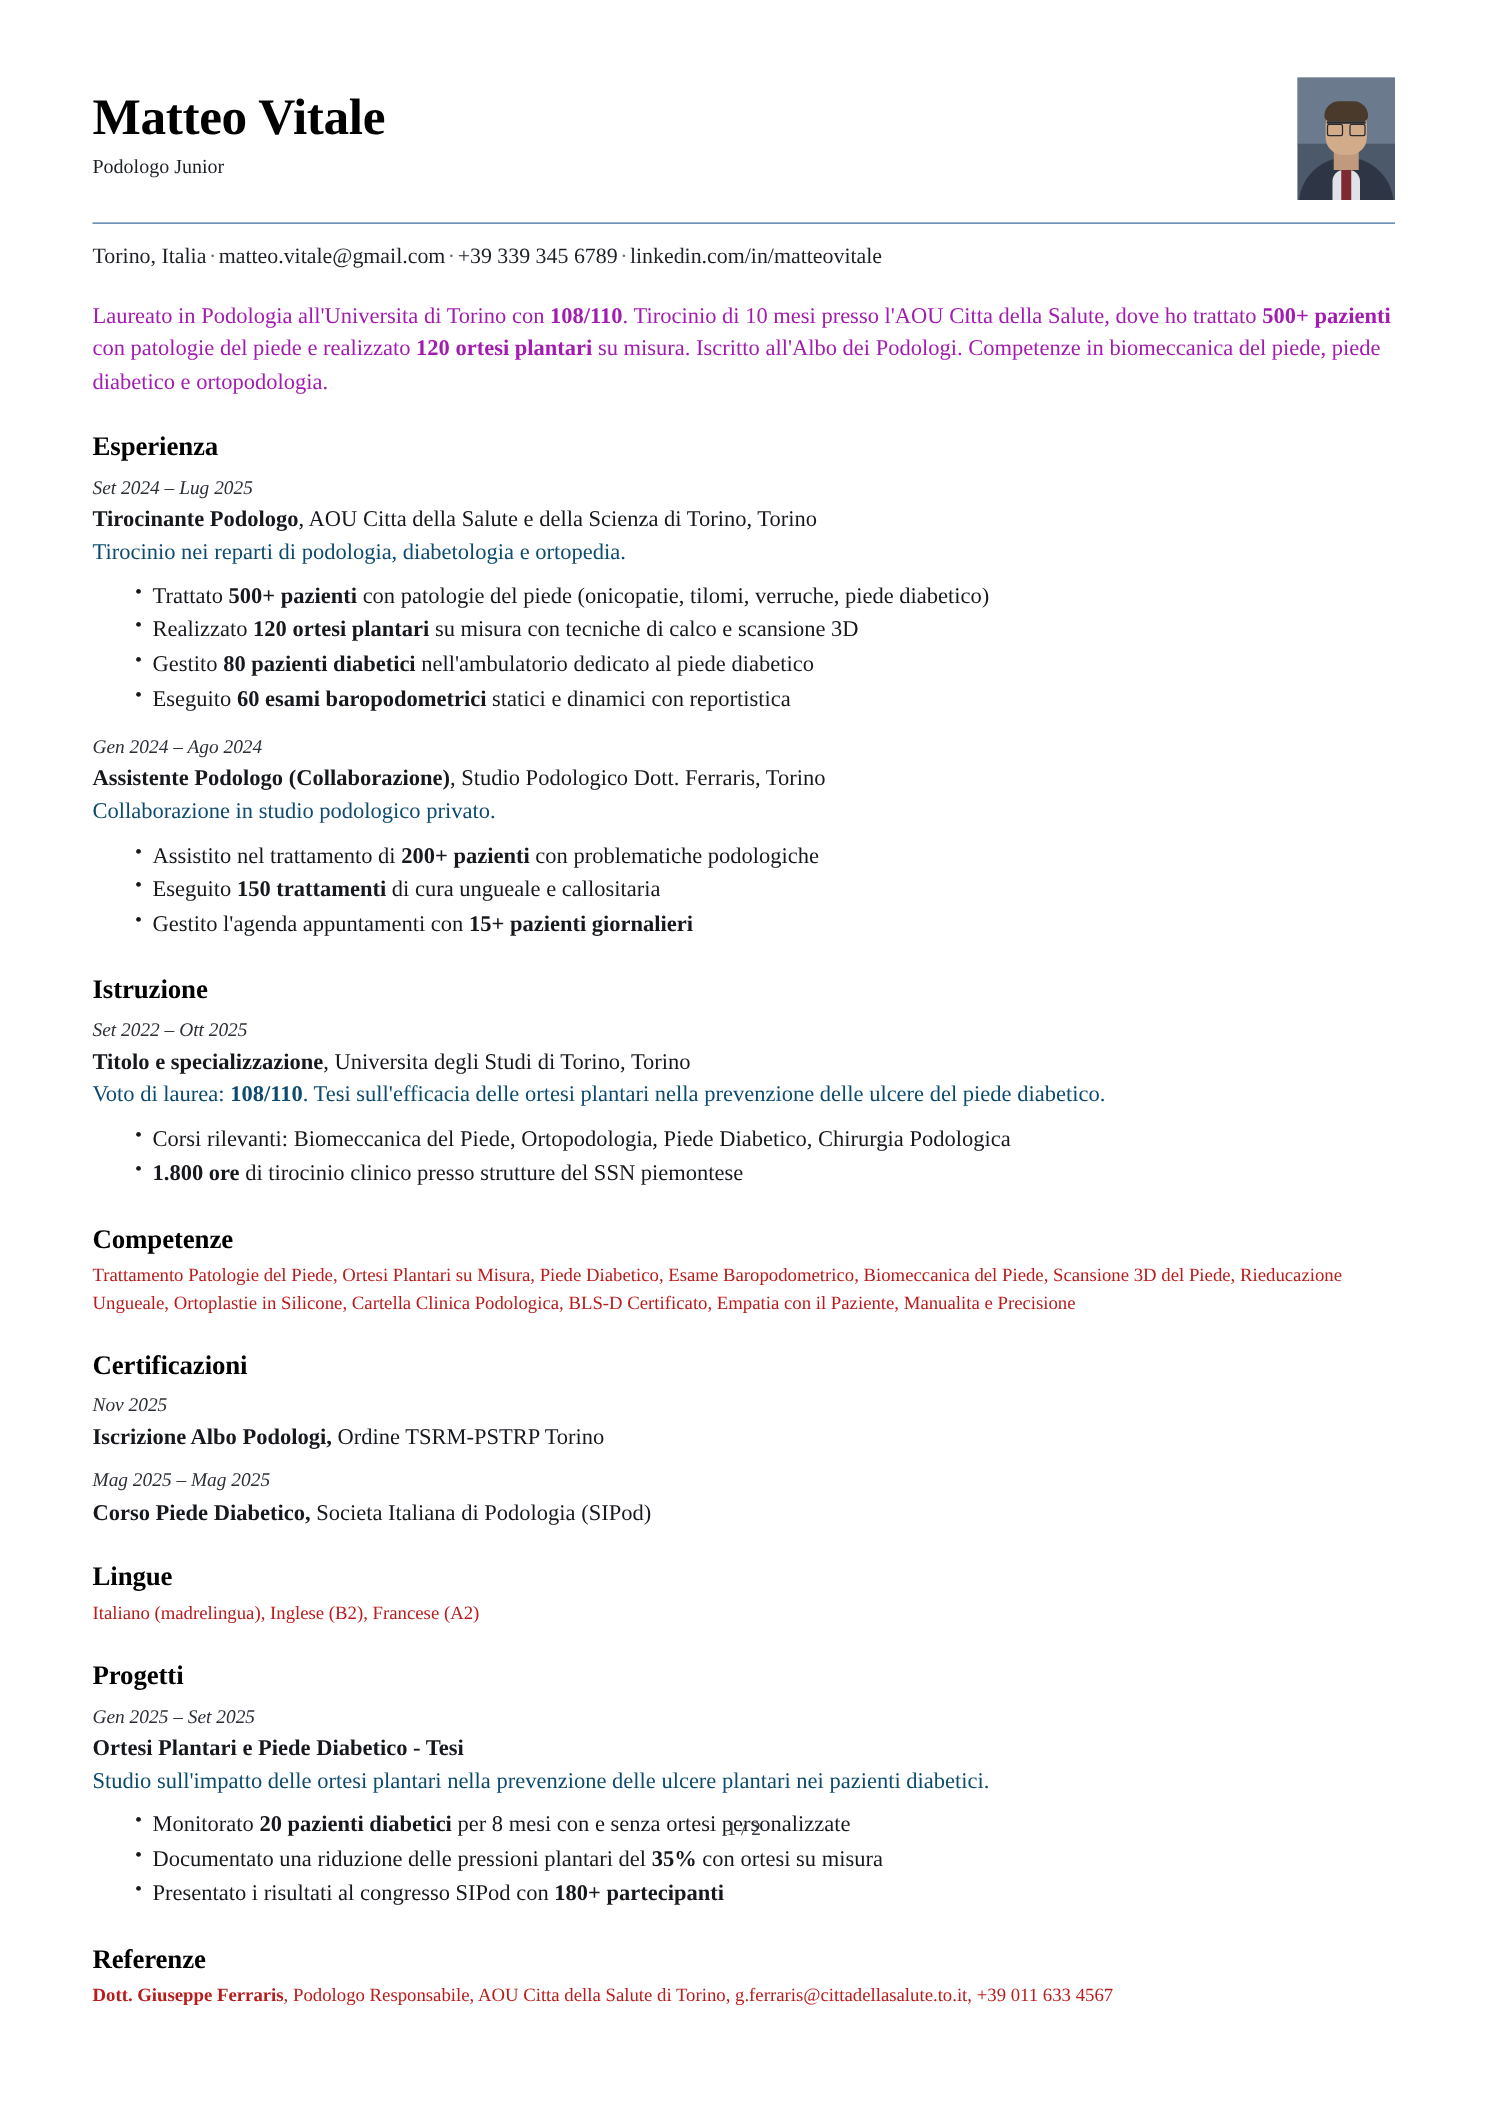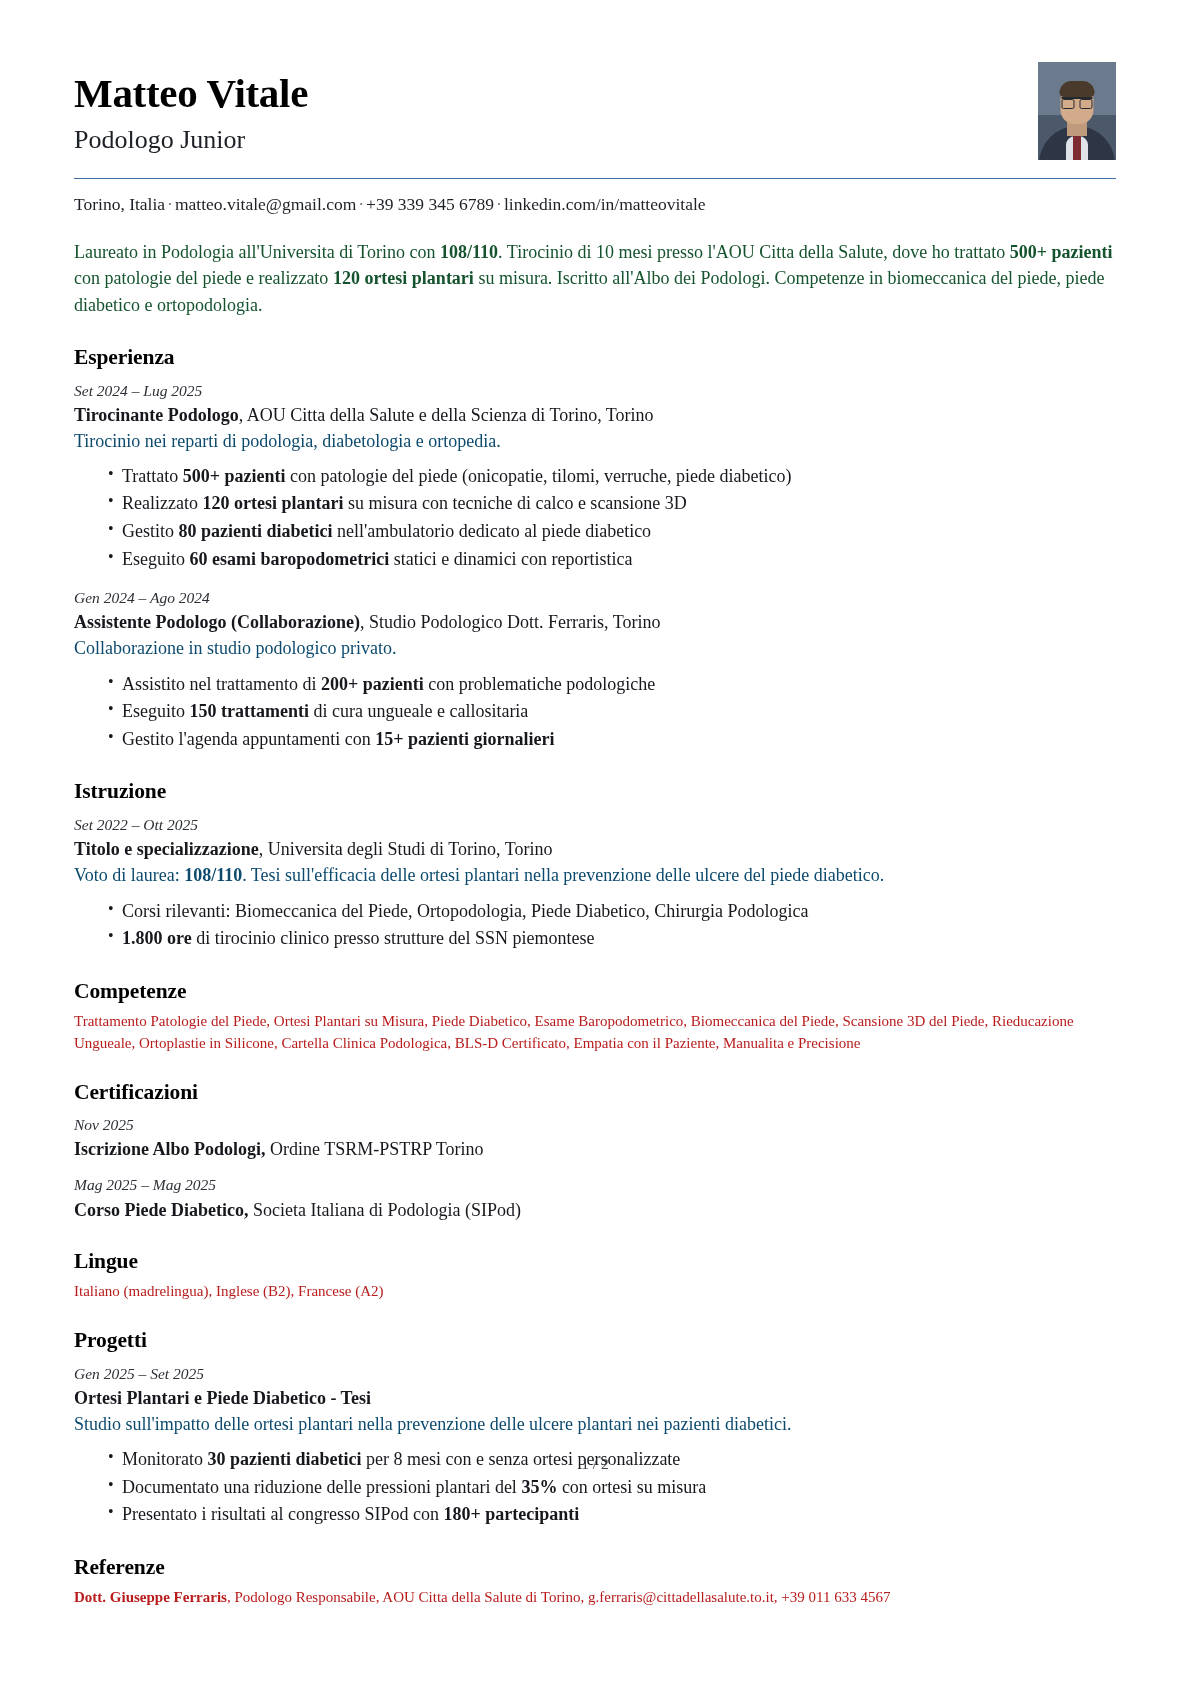--- a/index.html
+++ b/index.html
@@ -32,21 +32,21 @@
   .header-left { padding-top: 14px; }
   .name {
     font-size: 41px;
     font-weight: bold;
     letter-spacing: -0.3px;
     line-height: 1.05;
     margin: 0 0 9px 0;
     color: #000000;
   }
   .headline {
-    font-size: 26px;
+    font-size: 16px;
     line-height: 1.2;
     color: #1d2026;
     margin: 0;
   }
   .photo {
     width: 78px;
     height: 98px;
     flex: 0 0 auto;
     position: relative;
     overflow: hidden;
@@ -105,21 +105,21 @@
     color: #1d2026;
     font-family: Liberation Serif, serif;
   }
   .contact .sep { color: #6e737b; padding: 0 2px; }
 
   .summary {
     font-size: 18px;
     line-height: 1.48;
     margin: 22px 0 0 0;
     text-align: left;
-    color: #14532d;
+    color: #a21caf;
   }
 
   
   .section { margin-top: 26px; }
   .section-title {
     font-size: 21.5px;
     font-weight: bold;
     margin: 0 0 4px 0;
     color: #000000;
     letter-spacing: -0.1px;
@@ -280,21 +280,21 @@
   </div>
 
   <div class="section">
     <h2 class="section-title">Progetti</h2>
     <div>
         <div class="entry">
           <div class="entry-date">Gen 2025 – Set 2025</div>
           <div class="entry-head"><b>Ortesi Plantari e Piede Diabetico - Tesi</b></div>
           <div class="entry-desc">Studio sull'impatto delle ortesi plantari nella prevenzione delle ulcere plantari nei pazienti diabetici.</div>
           <ul class="bullets">
-            <li>Monitorato <b>30 pazienti diabetici</b> per 8 mesi con e senza ortesi personalizzate</li>
+            <li>Monitorato <b>20 pazienti diabetici</b> per 8 mesi con e senza ortesi personalizzate</li>
             <li>Documentato una riduzione delle pressioni plantari del <b>35%</b> con ortesi su misura</li>
             <li>Presentato i risultati al congresso SIPod con <b>180+ partecipanti</b></li>
           </ul>
         </div>
       </div>
   </div>
 
   <div class="section">
     <h2 class="section-title">Referenze</h2>
     <p class="body-text"><b>Dott. Giuseppe Ferraris</b>, Podologo Responsabile, AOU Citta della Salute di Torino, g.ferraris@cittadellasalute.to.it, +39 011 633 4567</p>

